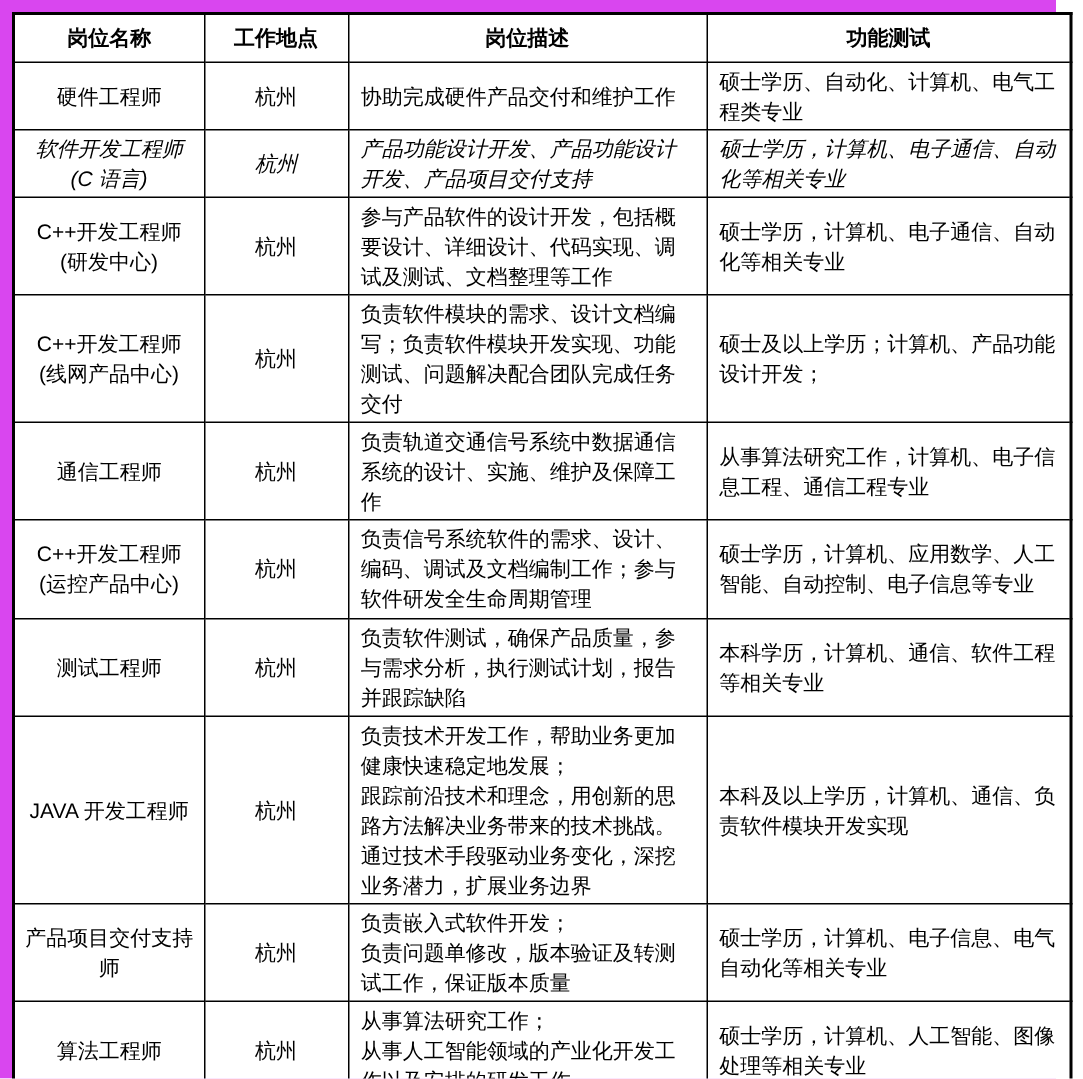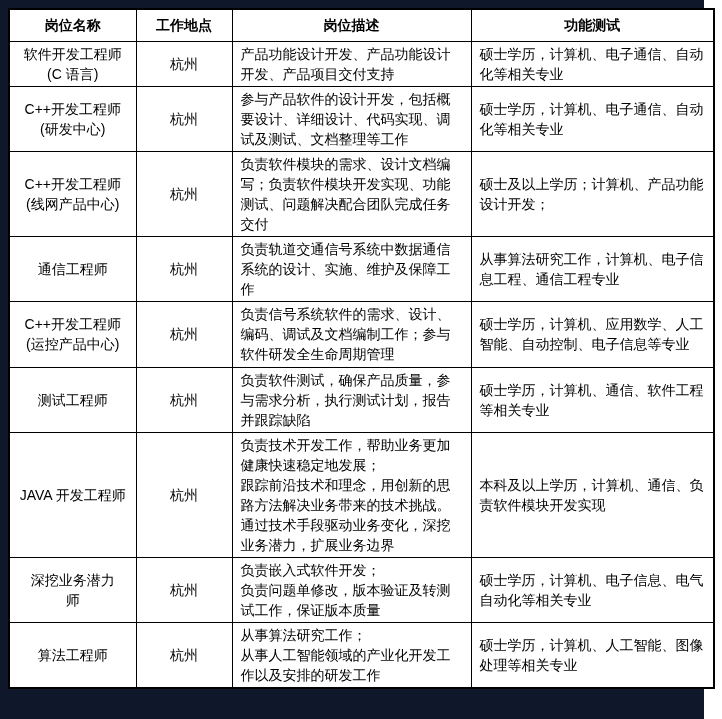--- a/index.html
+++ b/index.html
@@ -5,21 +5,21 @@
   html, body {
     margin: 0;
     padding: 0;
     background: #ffffff;
     color: #000000;
     font-family: "Liberation Sans", "DejaVu Sans", sans-serif;
   }
   .page {
     width: 704px;
     height: 719px;
-    background: #0f172a;
+    background: #d946ef;
     box-sizing: border-box;
     padding: 8px 0 0 8px;
   }
   table.job-table {
     border-collapse: collapse;
     table-layout: fixed;
     width: 705px;
     border: 2px solid #000000;
     background: #ffffff;
   }
@@ -49,21 +49,21 @@
   }
   td.c-desc,
   td.c-req {
     text-align: left;
     padding: 2px 8px;
     white-space: pre-line;
   }
   
   tr.h-head { height: 32px; }
   tr.h-r0  { height: 45px; }
-  tr.h-r1  { height: 45px; }
+  tr.h-r1  { height: 45px; font-style: italic; }
   tr.h-r2  { height: 55px; }
   tr.h-r3  { height: 85px; }
   tr.h-r4  { height: 61px; }
   tr.h-r5  { height: 66px; }
   tr.h-r6  { height: 63px; }
   tr.h-r7  { height: 125px; }
   tr.h-r8  { height: 63px; }
   tr.h-r9  { height: 64px; }
 </style>
 </head>
@@ -79,20 +79,26 @@
     </colgroup>
     <thead>
       <tr class="h-head">
         <th>岗位名称</th>
         <th>工作地点</th>
         <th>岗位描述</th>
         <th>功能测试</th>
       </tr>
     </thead>
     <tbody>
+      <tr class="h-r0">
+        <td class="c-name">硬件工程师</td>
+        <td class="c-loc">杭州</td>
+        <td class="c-desc">协助完成硬件产品交付和维护工作</td>
+        <td class="c-req">硕士学历、自动化、计算机、电气工程类专业</td>
+      </tr>
       <tr class="h-r1">
         <td class="c-name">软件开发工程师
 (C 语言)</td>
         <td class="c-loc">杭州</td>
         <td class="c-desc">产品功能设计开发、产品功能设计开发、产品项目交付支持</td>
         <td class="c-req">硕士学历，计算机、电子通信、自动化等相关专业</td>
       </tr>
       <tr class="h-r2">
         <td class="c-name">C++开发工程师
 (研发中心)</td>
@@ -117,32 +123,32 @@
         <td class="c-name">C++开发工程师
 (运控产品中心)</td>
         <td class="c-loc">杭州</td>
         <td class="c-desc">负责信号系统软件的需求、设计、编码、调试及文档编制工作；参与软件研发全生命周期管理</td>
         <td class="c-req">硕士学历，计算机、应用数学、人工智能、自动控制、电子信息等专业</td>
       </tr>
       <tr class="h-r6">
         <td class="c-name">测试工程师</td>
         <td class="c-loc">杭州</td>
         <td class="c-desc">负责软件测试，确保产品质量，参与需求分析，执行测试计划，报告并跟踪缺陷</td>
-        <td class="c-req">硕士学历，计算机、通信、软件工程等相关专业</td>
+        <td class="c-req">本科学历，计算机、通信、软件工程等相关专业</td>
       </tr>
       <tr class="h-r7">
         <td class="c-name">JAVA 开发工程师</td>
         <td class="c-loc">杭州</td>
         <td class="c-desc">负责技术开发工作，帮助业务更加健康快速稳定地发展；
 跟踪前沿技术和理念，用创新的思路方法解决业务带来的技术挑战。
 通过技术手段驱动业务变化，深挖业务潜力，扩展业务边界</td>
         <td class="c-req">本科及以上学历，计算机、通信、负责软件模块开发实现</td>
       </tr>
       <tr class="h-r8">
-        <td class="c-name">深挖业务潜力
+        <td class="c-name">产品项目交付支持
 师</td>
         <td class="c-loc">杭州</td>
         <td class="c-desc">负责嵌入式软件开发；
 负责问题单修改，版本验证及转测试工作，保证版本质量</td>
         <td class="c-req">硕士学历，计算机、电子信息、电气自动化等相关专业</td>
       </tr>
       <tr class="h-r9">
         <td class="c-name">算法工程师</td>
         <td class="c-loc">杭州</td>
         <td class="c-desc">从事算法研究工作；

